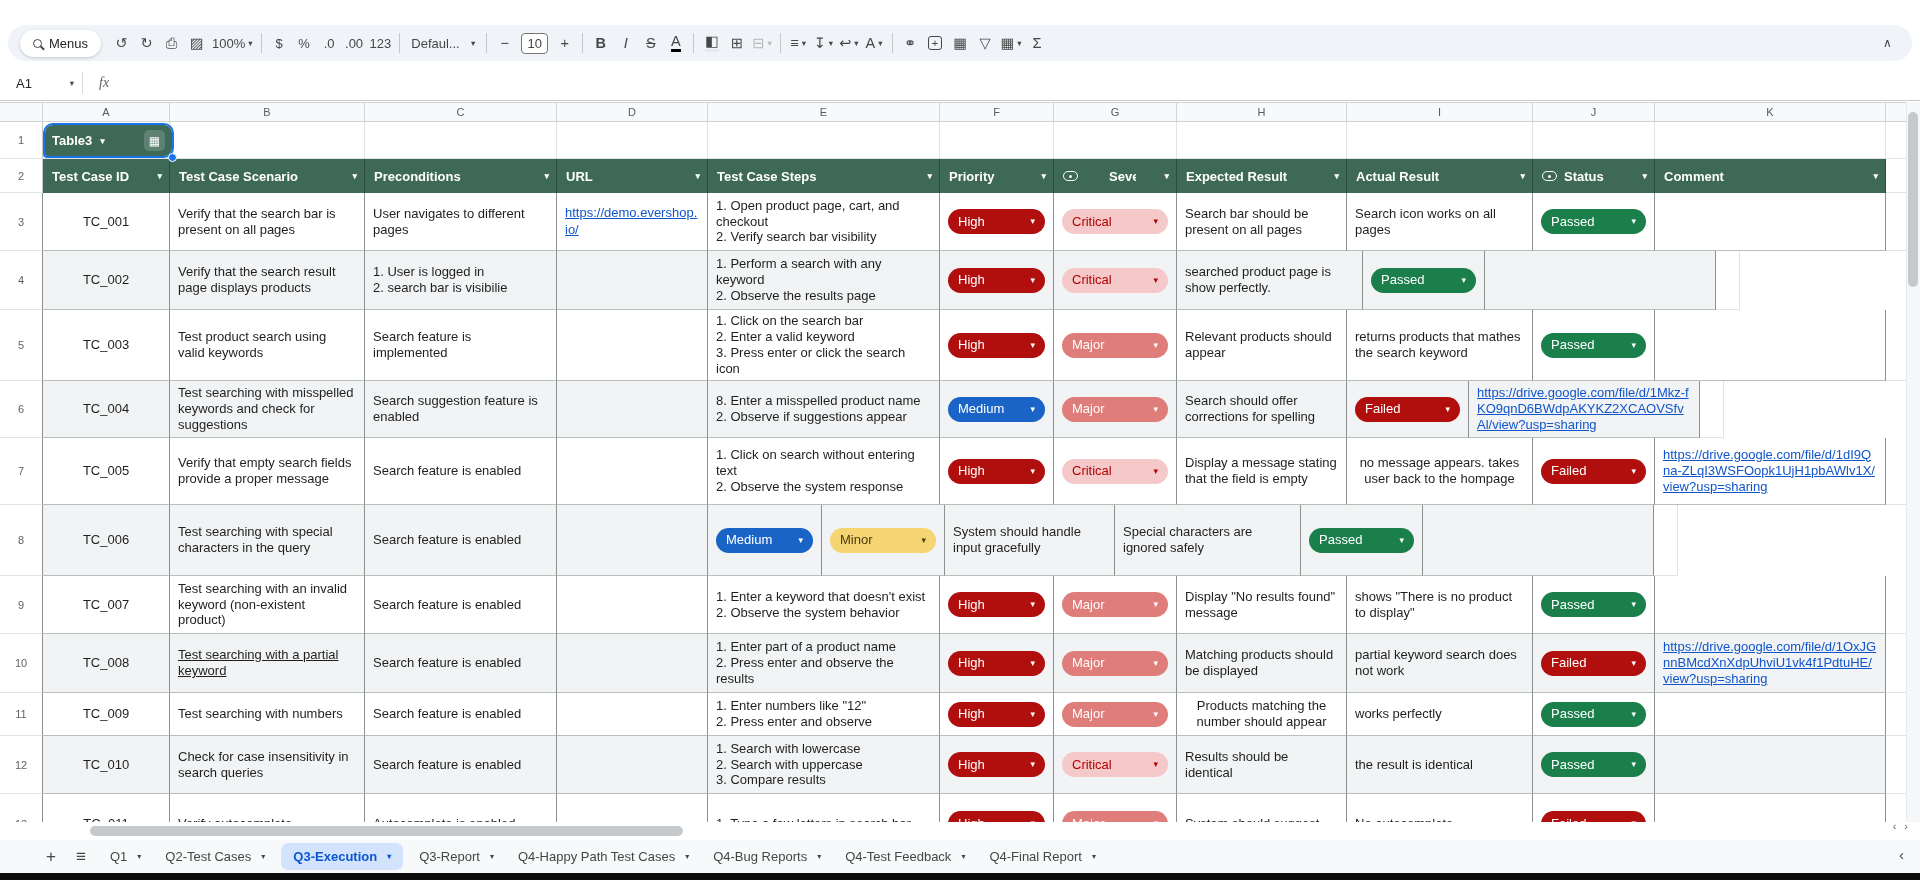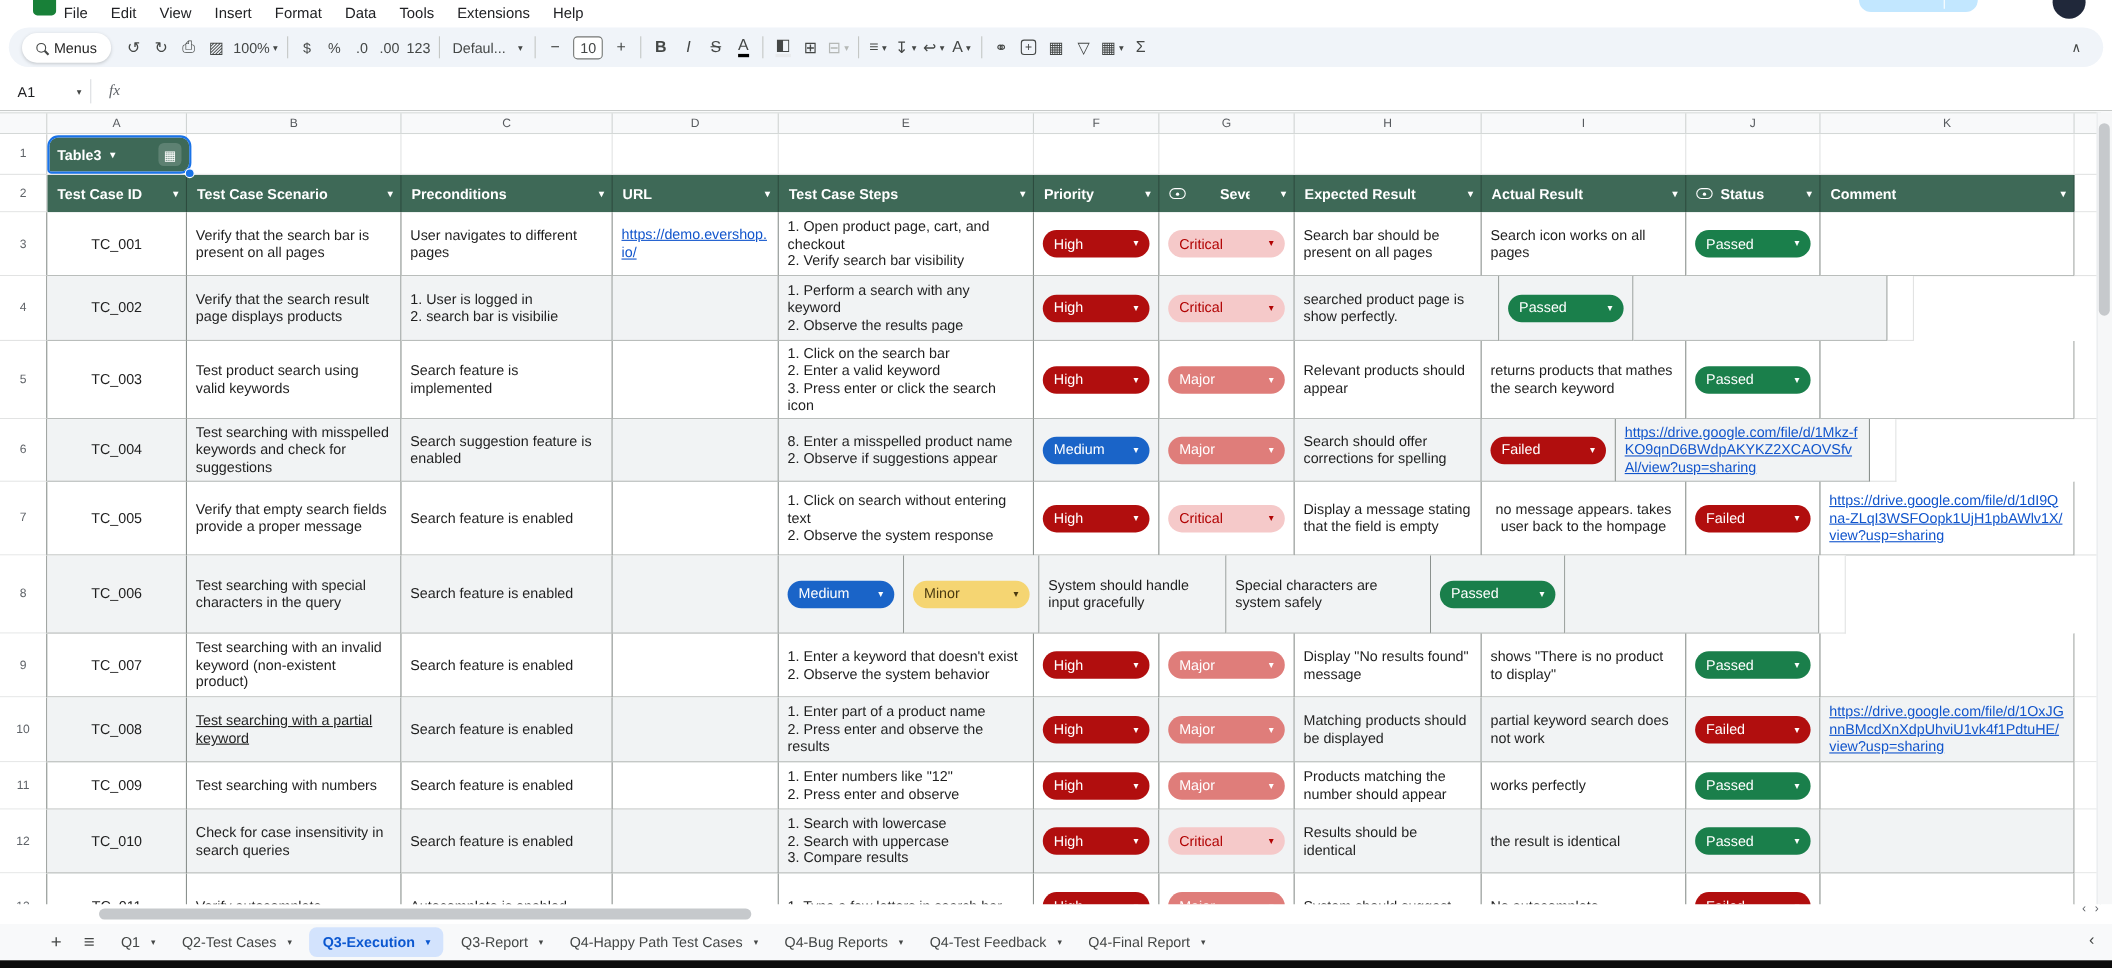--- a/index.html
+++ b/index.html
@@ -103,36 +103,20 @@
   .sheettab.active{background:var(--tabbg);color:var(--tabfg);font-weight:700;border-radius:7px;height:27px;margin:0 4px}
   .sheettab.active .chev{color:var(--tabfg)}
   .tabscroll{position:absolute;right:16px;top:846px;font-size:15px;color:#444746}
   .bstrip{position:absolute;left:0;right:0;top:873px;height:7px;background:#0c0c0c}
 </style>
 </head>
 <body style="--green: #3e6957; --link: #1155cc; --tabbg: #d3e3fd; --tabfg: #0b57d0; --sel: #1a73e8;">
 
 <div id="screen">
 
-  <div class="menubar">
-    <div class="logo"></div>
-    <div class="menu-items">
-        <div class="menu-item">File</div>
-        <div class="menu-item">Edit</div>
-        <div class="menu-item">View</div>
-        <div class="menu-item">Insert</div>
-        <div class="menu-item">Format</div>
-        <div class="menu-item">Data</div>
-        <div class="menu-item">Tools</div>
-        <div class="menu-item">Extensions</div>
-        <div class="menu-item">Help</div>
-      </div>
-    <div class="share-pill"></div>
-    <div class="avatar"></div>
-  </div>
 
   <div class="toolbar">
     <span class="menus-pill">
       <span class="mag"></span>
       <span>Menus</span>
     </span>
     <span class="tbtn">
         <span>↺</span>
       </span>
     <span class="tbtn">
@@ -515,21 +499,21 @@
               <span class="pchev">▾</span>
             </div>
           </div>
           <div class="c" style="width: 123px;">
             <div class="pill" style="background: rgb(245, 213, 114); color: rgb(74, 58, 16);">
               <span>Minor</span>
               <span class="pchev">▾</span>
             </div>
           </div>
           <div class="c" style="width: 170px;">System should handle input gracefully</div>
-          <div class="c" style="width: 186px;">Special characters are system safely</div>
+          <div class="c" style="width: 186px;">Special characters are ignored safely</div>
           <div class="c" style="width: 122px;">
             <div class="pill" style="background: rgb(26, 127, 75); color: rgb(255, 255, 255);">
               <span>Passed</span>
               <span class="pchev">▾</span>
             </div>
           </div>
           <div class="c" style="width: 231px;"></div>
           <div class="c xcell" style="width: 24px;"></div>
         </div>
         <div class="drow" style="height: 58px;">
@@ -609,21 +593,21 @@
               <span>High</span>
               <span class="pchev">▾</span>
             </div>
           </div>
           <div class="c" style="width: 123px;">
             <div class="pill" style="background: rgb(223, 125, 122); color: rgb(255, 255, 255);">
               <span>Major</span>
               <span class="pchev">▾</span>
             </div>
           </div>
-          <div class="c" style="width: 170px;">Products matching the number should appear</div>
+          <div class="c" style="width: 170px; text-align: center;">Products matching the number should appear</div>
           <div class="c" style="width: 186px;">works perfectly</div>
           <div class="c" style="width: 122px;">
             <div class="pill" style="background: rgb(26, 127, 75); color: rgb(255, 255, 255);">
               <span>Passed</span>
               <span class="pchev">▾</span>
             </div>
           </div>
           <div class="c" style="width: 231px;"></div>
           <div class="c xcell" style="width: 24px;"></div>
         </div>

